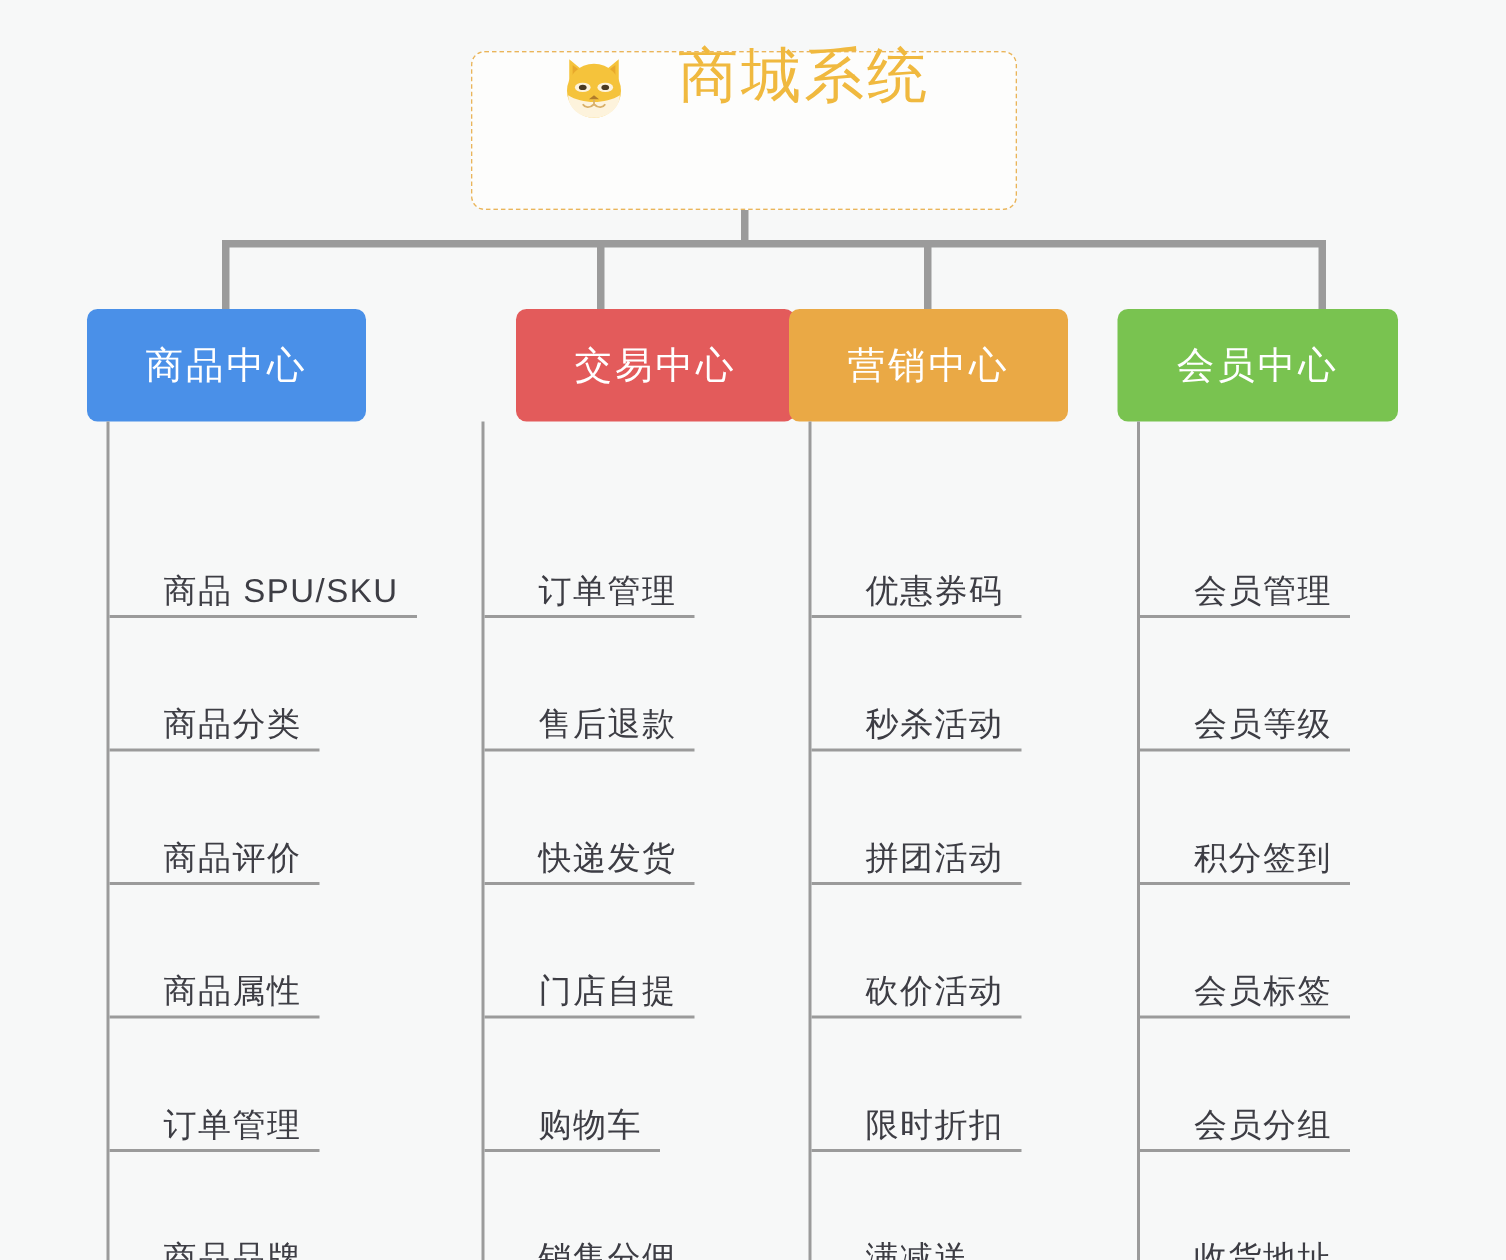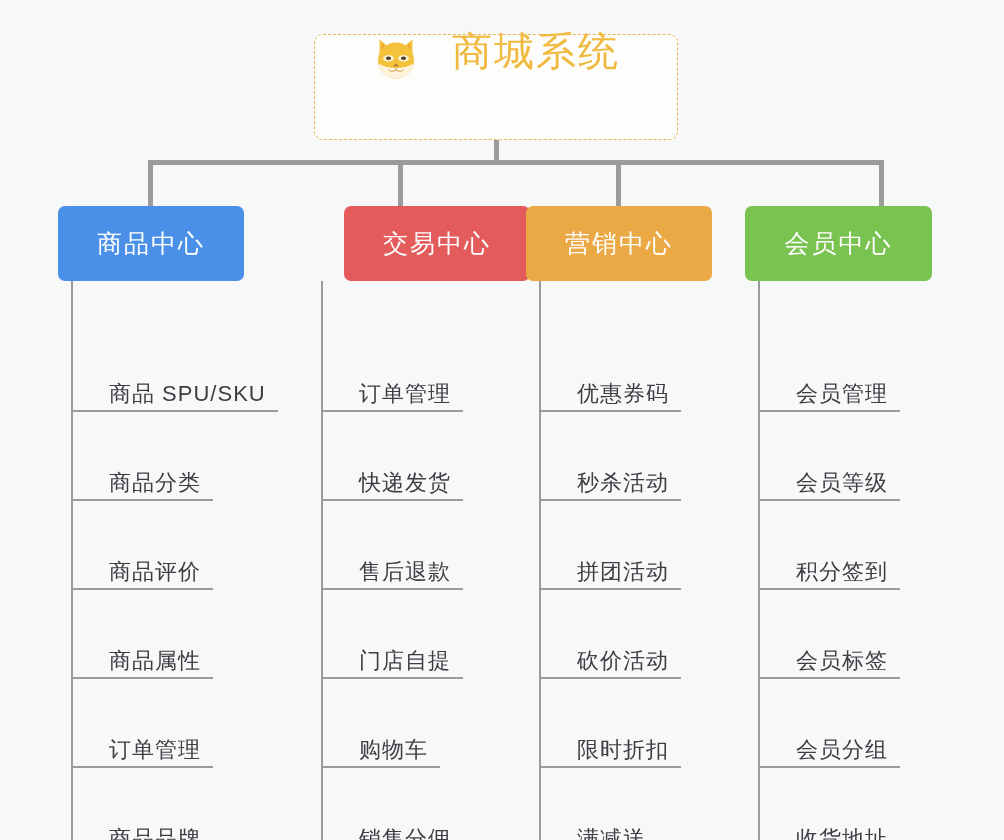--- a/index.html
+++ b/index.html
@@ -174,25 +174,25 @@
   <div class="column col-2">
     <div class="cat-header">
       <span>交易中心</span>
     </div>
     <div class="leaf-list">
       <div class="leaf-item">
         <span class="leaf-label">订单管理</span>
         <span class="leaf-underline" style="width: 140px;"></span>
       </div>
       <div class="leaf-item">
+        <span class="leaf-label">售后退款</span>
+        <span class="leaf-underline" style="width: 140px;"></span>
+      </div>
+      <div class="leaf-item">
         <span class="leaf-label">快递发货</span>
-        <span class="leaf-underline" style="width: 140px;"></span>
-      </div>
-      <div class="leaf-item">
-        <span class="leaf-label">售后退款</span>
         <span class="leaf-underline" style="width: 140px;"></span>
       </div>
       <div class="leaf-item">
         <span class="leaf-label">门店自提</span>
         <span class="leaf-underline" style="width: 140px;"></span>
       </div>
       <div class="leaf-item">
         <span class="leaf-label">购物车</span>
         <span class="leaf-underline" style="width: 117px;"></span>
       </div>

